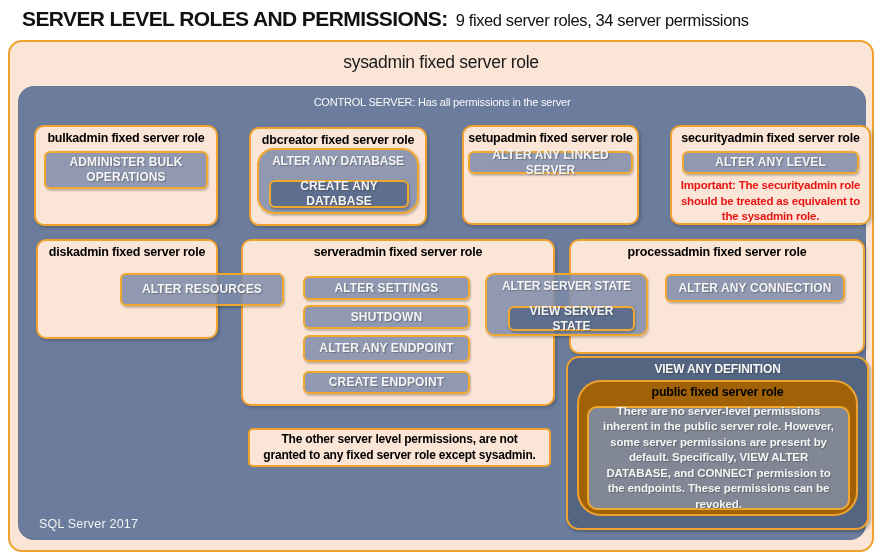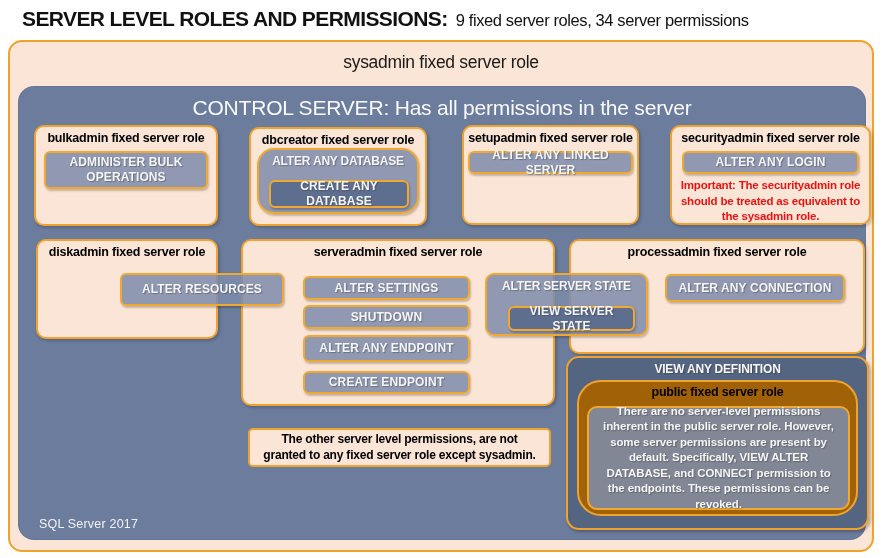--- a/index.html
+++ b/index.html
@@ -18,21 +18,21 @@
   .sysadmin-label{
     position:absolute;left:0;top:10px;width:100%;text-align:center;
     font-size:17.5px;color:#1a1a1a;letter-spacing:-0.3px;
   }
   .control-box{
     position:absolute;left:8px;top:44px;width:846px;height:452px;
     background:#6B7C9D;border:1px solid #55658442;border-radius:16px;
   }
   .control-label{
     position:absolute;left:0;top:9px;width:100%;text-align:center;
-    font-size:21px;color:#FAFAFA;letter-spacing:-0.2px;
+    font-size:11px;color:#FAFAFA;letter-spacing:-0.2px;
   }
   .role-box{
     position:absolute;background:#FBE5D6;border:2px solid #F0A22E;border-radius:10px;
     box-shadow:1.5px 2px 3px rgba(0,0,0,0.18);
   }
   .role-title{
     position:absolute;left:0;top:4px;width:100%;text-align:center;
     font-weight:bold;font-size:12.5px;color:#000;letter-spacing:-0.2px;white-space:nowrap;
   }
   .btn{
@@ -112,21 +112,21 @@
         </div>
       </div>
 
       <div class="role-box" style="left:443px;top:38px;width:173px;height:96px;">
         <div class="role-title">setupadmin fixed server role</div>
         <div class="btn" style="left:4px;top:24px;width:165px;height:23px;">ALTER ANY LINKED SERVER</div>
       </div>
 
       <div class="role-box" style="left:651px;top:38px;width:197px;height:96px;">
         <div class="role-title">securityadmin fixed server role</div>
-        <div class="btn" style="left:10px;top:24px;width:177px;height:23px;">ALTER ANY LOGIN</div>
+        <div class="btn" style="left:10px;top:24px;width:177px;height:23px;">ALTER ANY LEVEL</div>
         <div class="warning-text" style="left:5px;top:51px;width:187px;">Important: The securityadmin role should be treated as equivalent to the sysadmin role.</div>
       </div>
 
       <div class="role-box" style="left:17px;top:152px;width:178px;height:96px;">
         <div class="role-title">diskadmin fixed server role</div>
       </div>
 
       <div class="role-box" style="left:222px;top:152px;width:310px;height:163px;">
         <div class="role-title">serveradmin fixed server role</div>
         <div class="btn" style="left:60px;top:35px;width:167px;height:24px;">ALTER SETTINGS</div>

